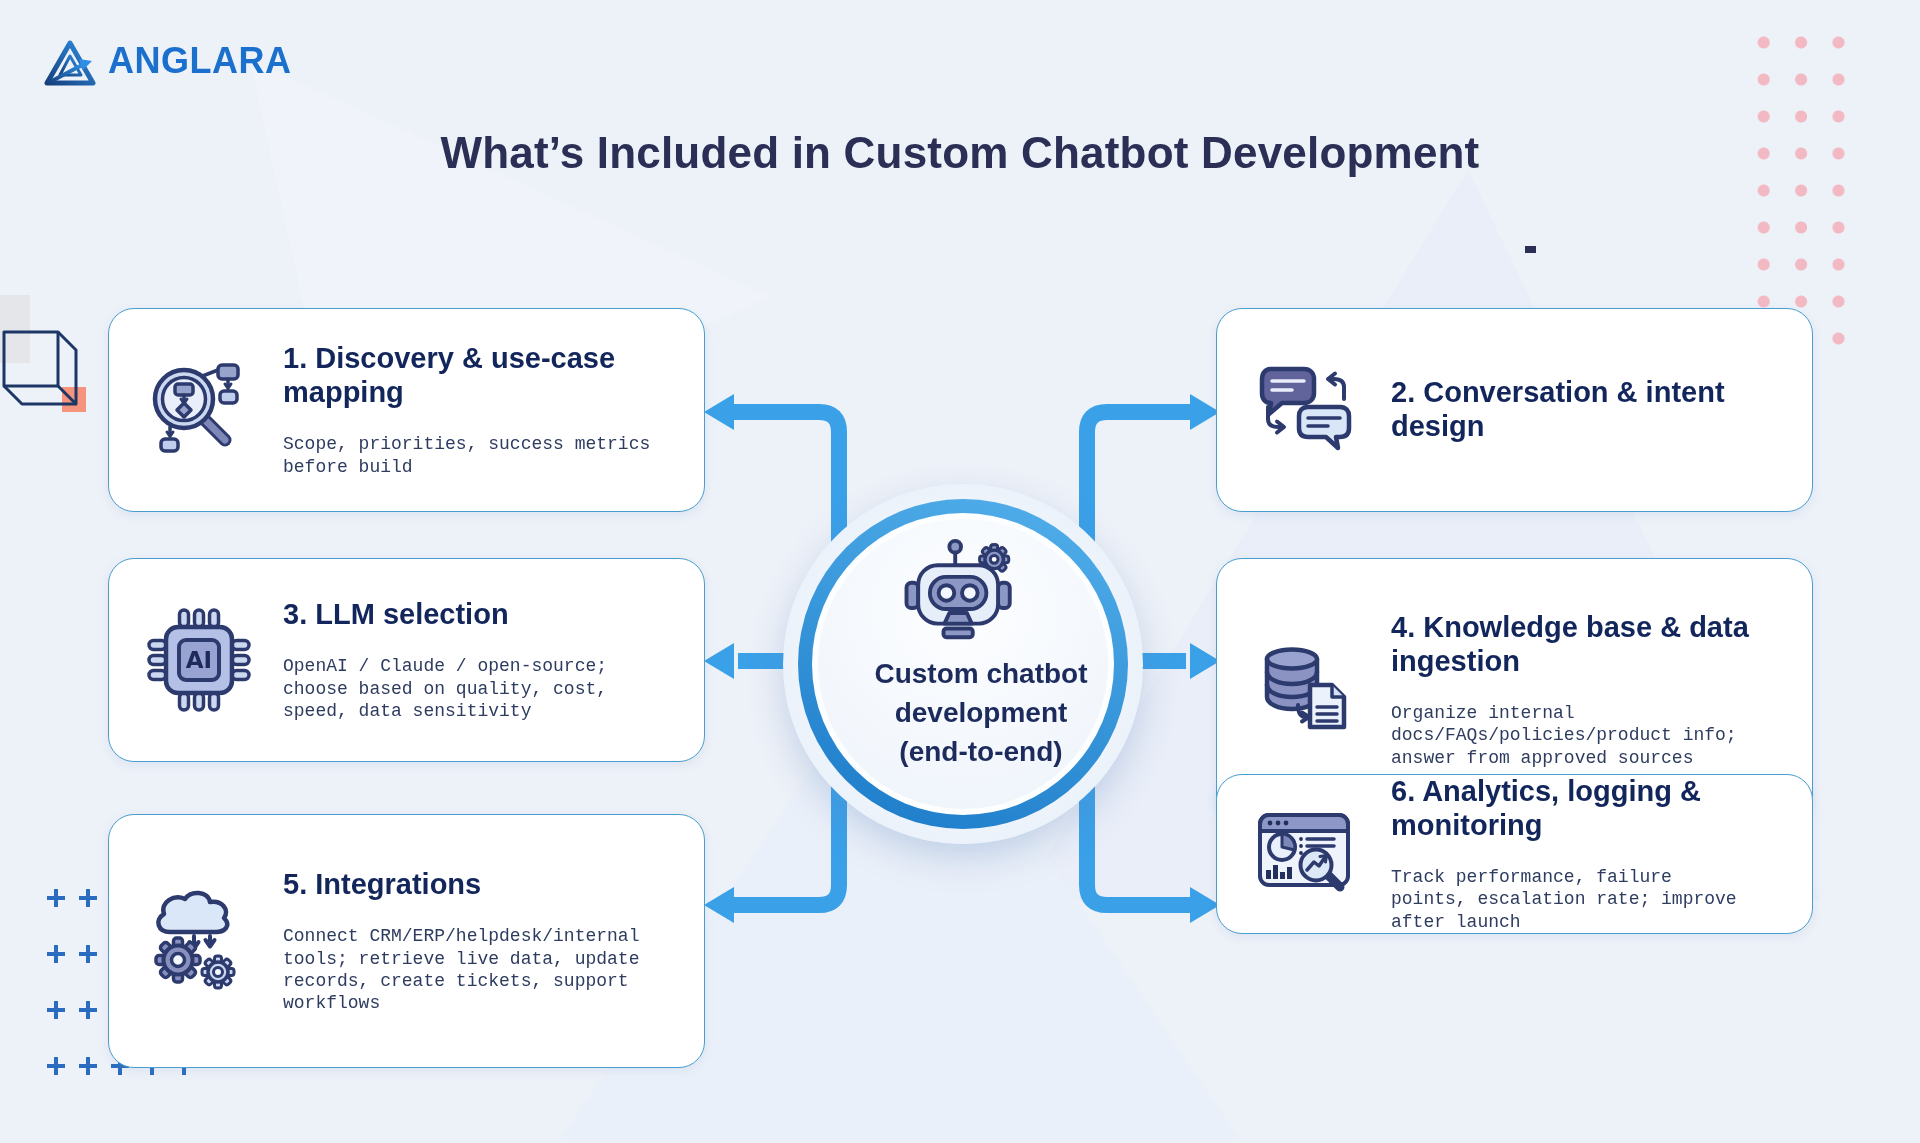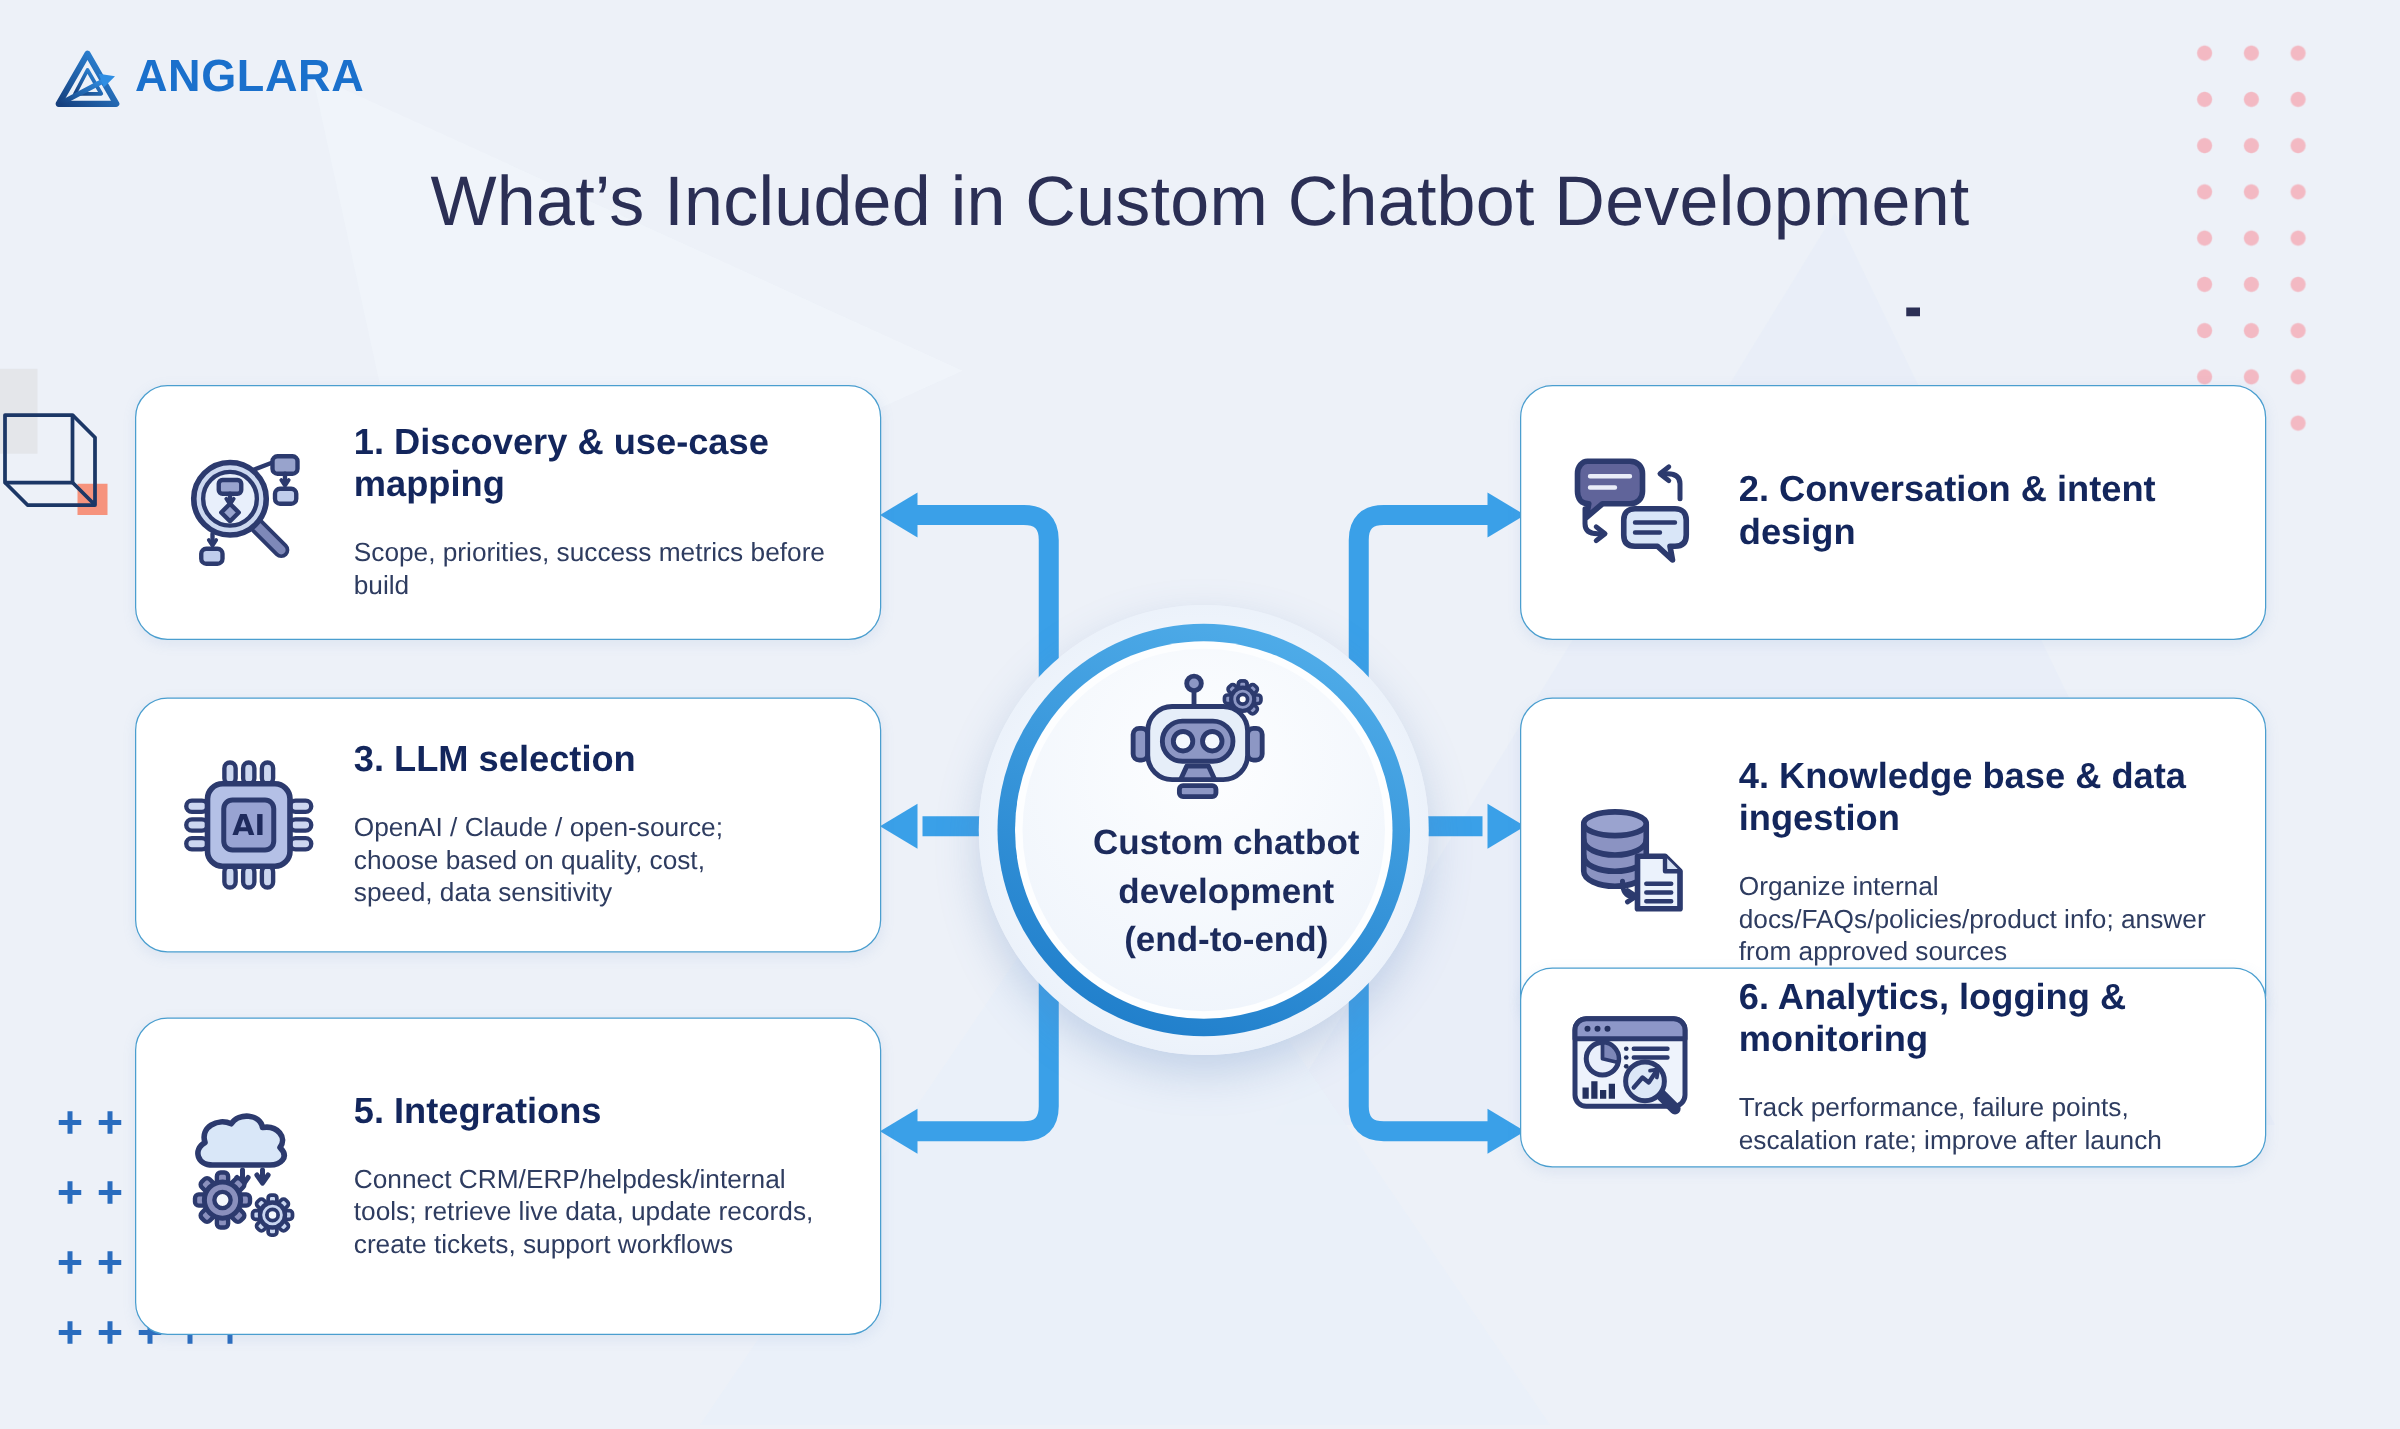--- a/index.html
+++ b/index.html
@@ -19,21 +19,21 @@
     clip-path:polygon(56% 0,100% 100%,0 100%);}
   .bg-tri2{left:560px;top:640px;width:680px;height:500px;background:#e9f0f9;opacity:.85;
     clip-path:polygon(50% 0,100% 100%,0 100%);}
   .bg-tri3{left:250px;top:60px;width:520px;height:430px;background:#f2f6fb;opacity:.6;
     clip-path:polygon(0 0,100% 55%,18% 100%);}
 
   
   .logo{position:absolute;left:44px;top:40px;display:flex;gap:12px;z-index:5;}
   .logo-text{font-size:36px;font-weight:800;color:var(--brand-blue);letter-spacing:.5px;}
   .page-title{position:absolute;left:0;top:128px;width:100%;text-align:center;z-index:5;
-    font-size:56px;font-weight:400;color:var(--title);letter-spacing:.2px;}
+    font-size:44px;font-weight:700;color:var(--title);letter-spacing:.2px;}
 
   
   .pipes{position:absolute;left:0;top:0;z-index:1;}
   .pipe{stroke:var(--arrow);stroke-width:16;fill:none;}
   .head{fill:var(--arrow);}
 
   
   .hub{position:absolute;left:783px;top:484px;width:360px;height:360px;z-index:2;}
   .hub-halo{position:absolute;inset:0;border-radius:50%;
     background:radial-gradient(circle,#f0f5fc 58%,#e2ebf7 100%);
@@ -47,21 +47,21 @@
     padding-top:52px;gap:6px;}
   .hub-label{text-align:center;font-size:28px;font-weight:700;color:#1c2b5c;line-height:39px;margin-left:36px;}
 
   
   .card{position:absolute;width:597px;background:var(--card-bg);
     border:1.6px solid var(--card-border);border-radius:26px;z-index:3;
     display:flex;align-items:center;gap:28px;padding:10px 26px 10px 34px;
     box-shadow:0 3px 10px rgba(110,150,200,.13);}
   .card-icon{flex:0 0 112px;display:flex;align-items:center;justify-content:center;}
   .card-title{font-size:29px;font-weight:700;color:var(--heading);line-height:1.16;}
-  .card-body{font-size:21px;color:var(--body-text);line-height:1.24;margin-top:24px;max-width:392px;}
+  .card-body{font-size:18px;color:var(--body-text);line-height:1.24;margin-top:24px;max-width:392px;font-family:Liberation Mono, monospace;}
   .card-body.w340{max-width:340px;}
   .card-body.w360{max-width:360px;}
   .card-1{left:108px;top:308px;height:204px;}
   .card-2{left:1216px;top:308px;height:204px;}
   .card-3{left:108px;top:558px;height:204px;}
   .card-4{left:1216px;top:558px;height:264px;}
   .card-5{left:108px;top:814px;height:254px;}
   .card-6{left:1216px;top:774px;height:160px;}
 
   

